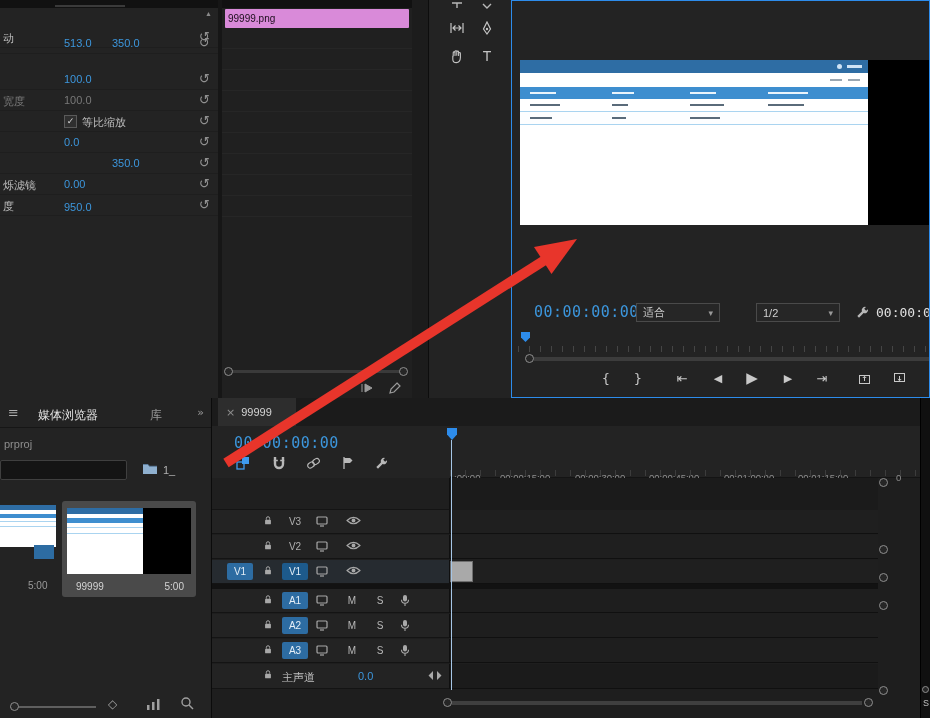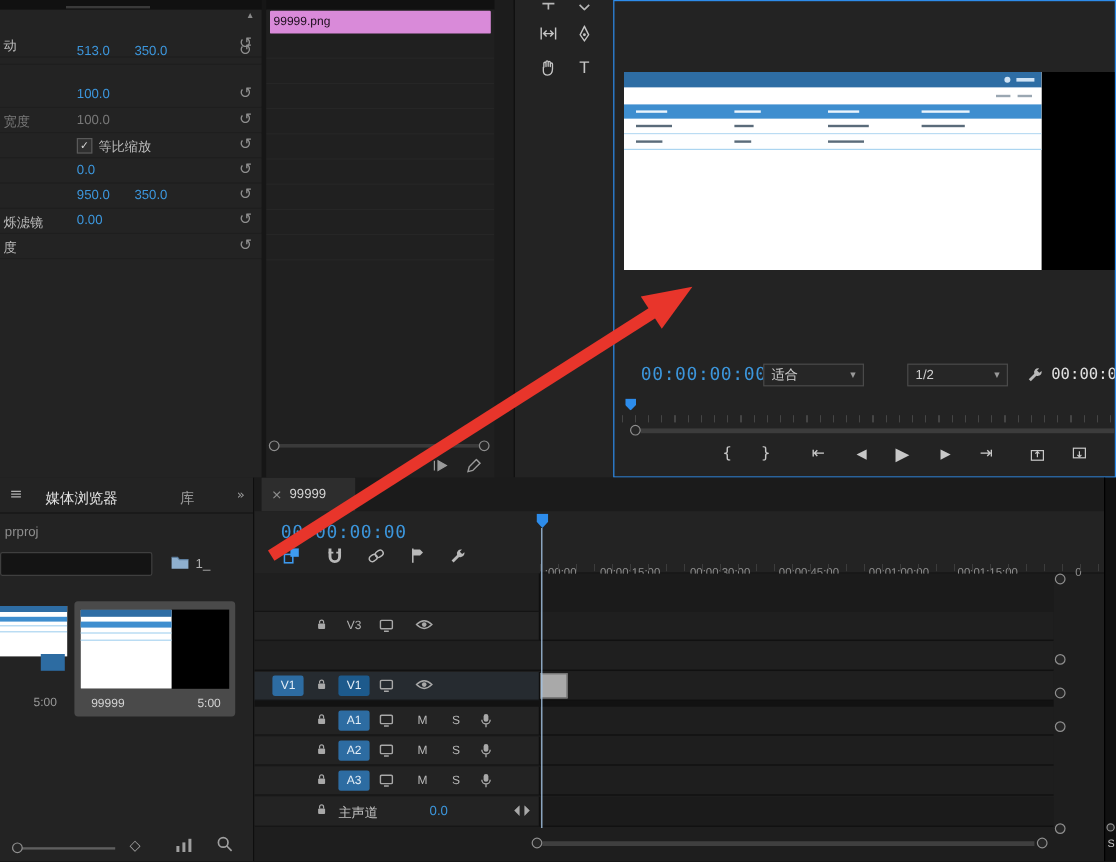--- a/index.html
+++ b/index.html
@@ -75,21 +75,21 @@
     <div class="fx-row" style="top:111px;">
       <span class="abs" style="left:64px;top:4px;width:11px;height:11px;background:#2f2f2f;border:1px solid #5a5a5a;color:#d8d8d8;font-size:9px;line-height:11px;text-align:center;">✓</span>
       <span class="abs" style="left:82px;top:4px;color:#bdbdbd;text-align:right;">等比缩放</span>
       <span class="fx-reset glyph">↺</span>
     </div>
     <div class="fx-row" style="top:132px;">
       <span class="fx-val" style="left:64px;">0.0</span>
       <span class="fx-reset glyph">↺</span>
     </div>
     <div class="fx-row" style="top:153px;">
-      <span class="fx-val" style="left:64px;">950.0</span>
+      <span class="fx-val" style="left:64px;margin-top:44px;">950.0</span>
       <span class="fx-val" style="left:112px;">350.0</span>
       <span class="fx-reset glyph">↺</span>
     </div>
     <div class="fx-row" style="top:174px;padding-left:12px;">
       <span class="fx-label">烁滤镜</span>
       <span class="fx-val" style="left:64px;">0.00</span>
       <span class="fx-reset glyph">↺</span>
     </div>
     <div class="fx-row" style="top:195px;">
       <span class="fx-label">度</span>
@@ -365,20 +365,41 @@
         <span class="th-ico" style="left:134px;">
             <svg width="15" height="11" viewBox="0 0 14 10">
               <path d="M1 5Q7-1 13 5 7 11 1 5Z" fill="none" stroke="#a8a8a8" stroke-width="1.1"></path>
               <circle cx="7" cy="5" r="1.8" fill="#a8a8a8"></circle>
             </svg>
           </span>
       </div>
       <div class="tl-lane"></div>
     </div>
     <div class="tl-row" style="top:137px;">
+      <div class="tl-head">
+        <span class="th-ico" style="left:51px;">
+            <svg width="10" height="11" viewBox="0 0 12 12">
+              <rect x="2.5" y="5" width="7" height="5.5" rx="1" fill="#a8a8a8"></rect>
+              <path d="M4 5V3.5a2 2 0 0 1 4 0V5" fill="none" stroke="#a8a8a8" stroke-width="1.2"></path>
+            </svg>
+          </span>
+        <span class="badge off" style="left:70px;">V2</span>
+        <span class="th-ico" style="left:104px;">
+            <svg width="12" height="12" viewBox="0 0 12 12">
+              <rect x="1" y="2" width="10" height="7" rx="1" fill="none" stroke="#a8a8a8" stroke-width="1.2"></rect>
+              <path d="M4 11h4" stroke="#a8a8a8" stroke-width="1.2"></path>
+            </svg>
+          </span>
+        <span class="th-ico" style="left:134px;">
+            <svg width="15" height="11" viewBox="0 0 14 10">
+              <path d="M1 5Q7-1 13 5 7 11 1 5Z" fill="none" stroke="#a8a8a8" stroke-width="1.1"></path>
+              <circle cx="7" cy="5" r="1.8" fill="#a8a8a8"></circle>
+            </svg>
+          </span>
+      </div>
       <div class="tl-lane"></div>
     </div>
     <div class="tl-row" style="top:162px;">
       <div class="tl-head" style="background:#262b30;">
         <span class="badge on" style="left:15px;">V1</span>
         <span class="th-ico" style="left:51px;">
             <svg width="10" height="11" viewBox="0 0 12 12">
               <rect x="2.5" y="5" width="7" height="5.5" rx="1" fill="#a8a8a8"></rect>
               <path d="M4 5V3.5a2 2 0 0 1 4 0V5" fill="none" stroke="#a8a8a8" stroke-width="1.2"></path>
             </svg>

